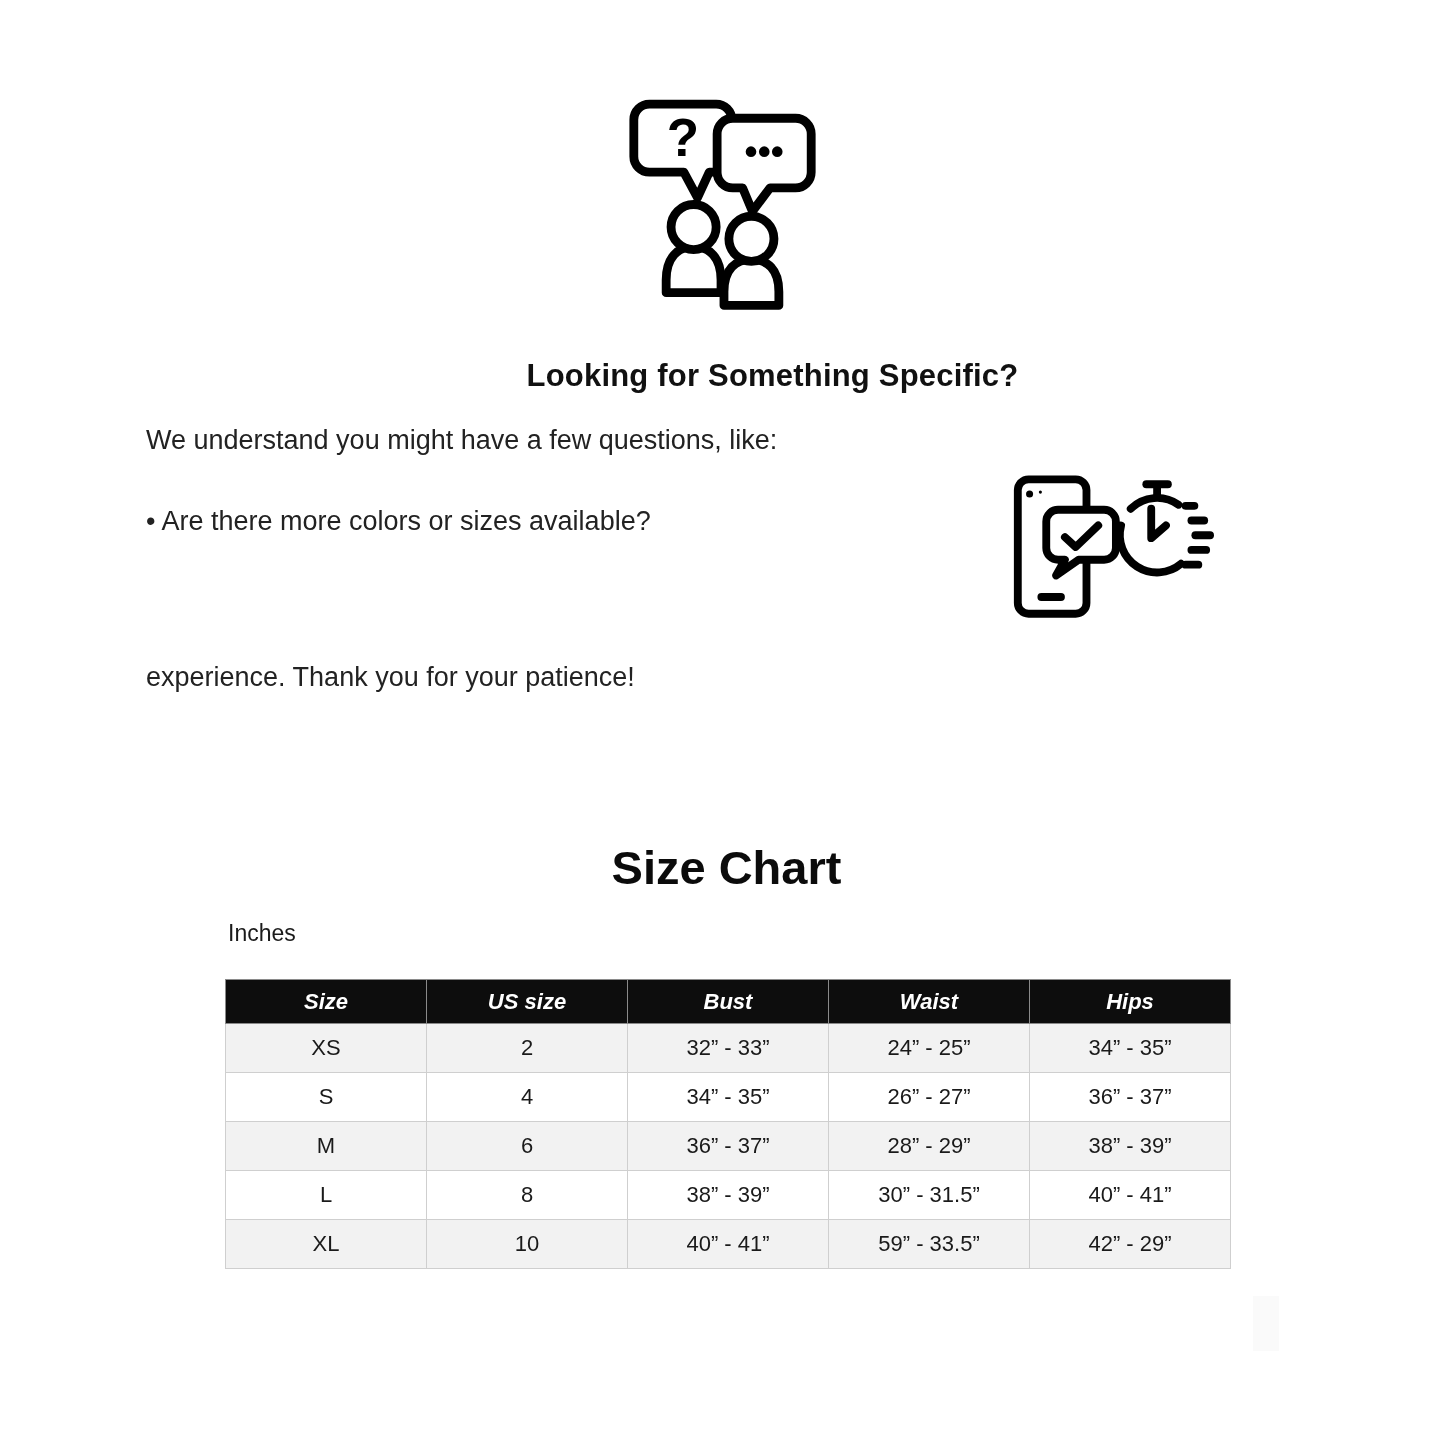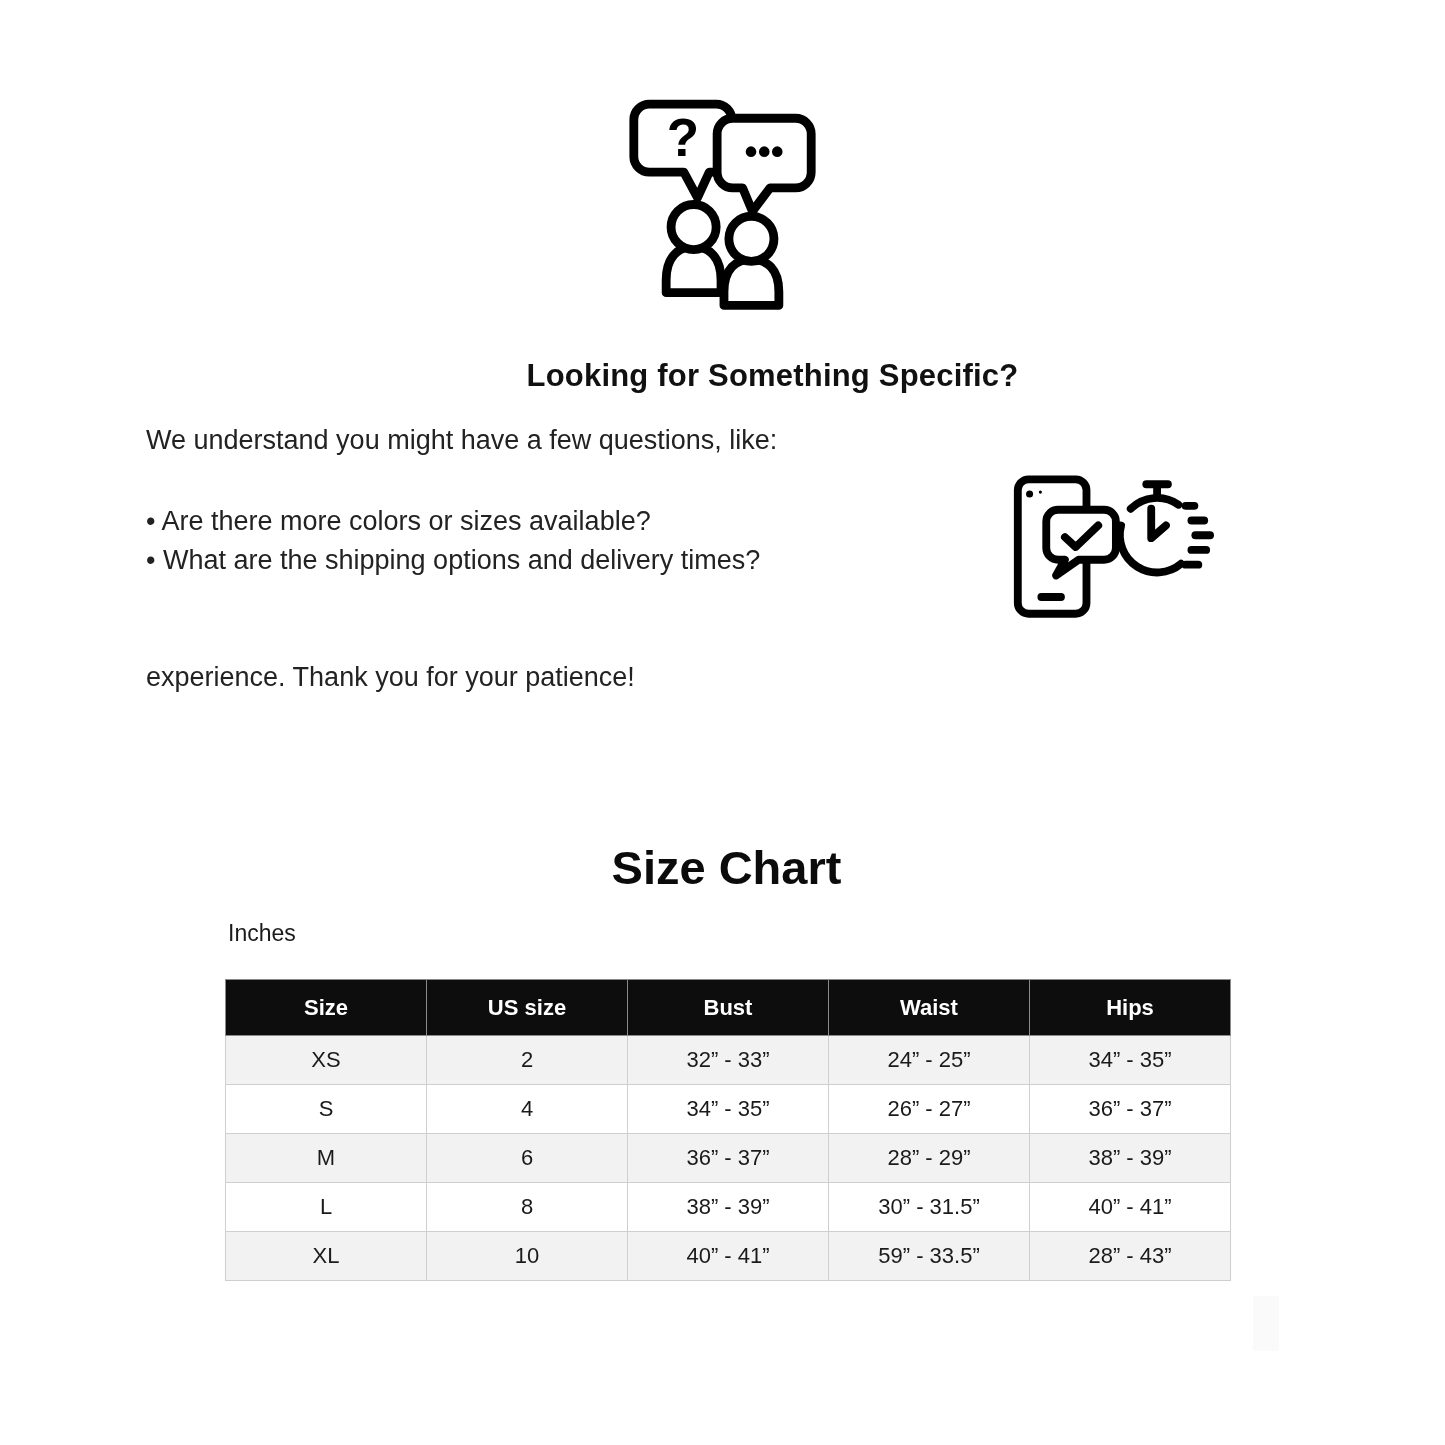--- a/index.html
+++ b/index.html
@@ -51,22 +51,23 @@
     font-size: 22px; color: #1a1a1a;
   }
   .size-table th, .size-table td {
     border: 1px solid var(--border, #cfcfcf);
     text-align: center; vertical-align: middle;
     height: 49px; width: 20%;
   }
   .size-table thead th {
     background: var(--header-bg, #0d0d0d);
     color: var(--header-text, #ffffff);
-    font-weight: 700; height: 56px;
+    font-weight: 700; height: 44px;
     border-color: #8a8a8a;
+    font-style: italic;
   }
   .size-table tbody tr:nth-child(odd)  td { background: var(--row-alt-bg, #f2f2f2); }
   .size-table tbody tr:nth-child(even) td { background: var(--row-bg, #ffffff); }
 
   .watermark {
     position: absolute; left: 1253px; top: 1296px; width: 26px; height: 55px;
     background: #fafafa;
   }
 </style>
 </head>
@@ -93,21 +94,20 @@
       </svg>
     </div>
 
     <h1 class="section-heading">Looking for Something Specific?</h1>
 
     <p class="lead-text">We understand you might have a few questions, like:</p>
 
     <div class="question-list">
 
     <div class="bullet-line">• Are there more colors or sizes available?</div>
-        <div class="bullet-line">• What are the shipping options and delivery times?</div>
       </div>
 
     <div class="response-icon">
       <svg viewBox="0 0 210 150" width="206" height="150">
 
         <rect x="10" y="6" width="70" height="137" rx="11" fill="#ffffff" stroke="#000000" stroke-width="8"></rect>
         <circle cx="22" cy="21" r="3.6" fill="#000000"></circle>
         <circle cx="33" cy="19" r="1.6" fill="#000000"></circle>
         <line x1="34" y1="126" x2="54" y2="126" stroke="#000000" stroke-width="8" stroke-linecap="round"></line>
 
@@ -183,21 +183,21 @@
             <td>38” - 39”</td>
             <td>30” - 31.5”</td>
             <td>40” - 41”</td>
           </tr>
           <tr>
 
           <td>XL</td>
             <td>10</td>
             <td>40” - 41”</td>
             <td>59” - 33.5”</td>
-            <td>28” - 43”</td>
+            <td>42” - 29”</td>
           </tr>
         </tbody>
     </table>
   </section>
 
   <div class="watermark"></div>
 
 </main>
 
 </body></html>

